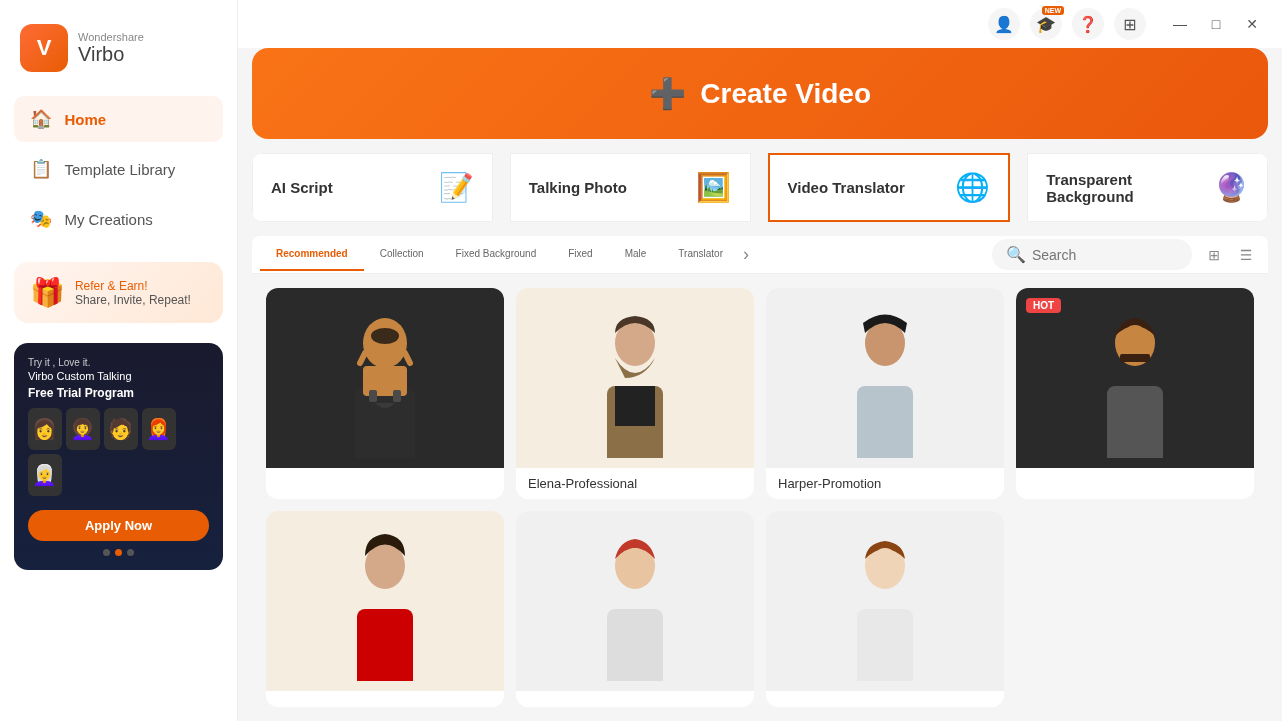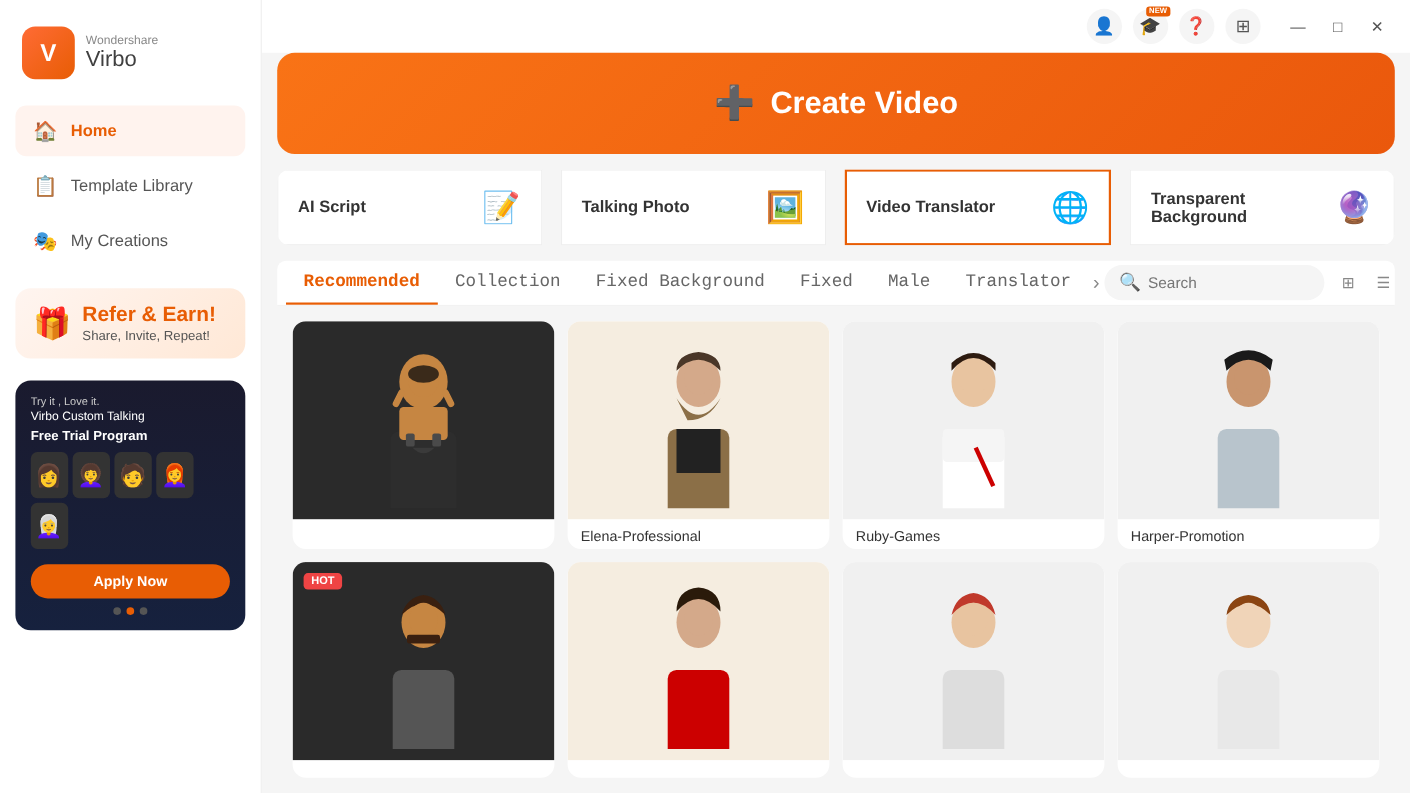--- a/index.html
+++ b/index.html
@@ -55,21 +55,21 @@
       border-radius: 14px;
       background: linear-gradient(135deg, #fff5f0, #ffe8d6);
       padding: 14px 16px;
       display: flex;
       align-items: center;
       gap: 10px;
       width: calc(100% - 28px);
     }
     .banner-icon { font-size: 28px; }
     .banner-text { font-size: 12px; color: #555; }
-    .banner-title { font-weight: 700; color: #e85d04; font-size: 19px; }
+    .banner-title { font-weight: 400; color: #e85d04; font-size: 12px; }
 
     .sidebar-promo {
       margin: 10px 14px;
       border-radius: 14px;
       background: linear-gradient(180deg, #1a1a2e 0%, #16213e 100%);
       padding: 14px;
       width: calc(100% - 28px);
       color: white;
       position: relative;
       overflow: hidden;
@@ -182,26 +182,25 @@
       position: relative;
     }
     .tool-card.active {
       border: 2px solid #e85d04;
       z-index: 1;
     }
     .tool-card-text { font-size: 15px; font-weight: 600; color: #333; }
     .tool-card-icon { font-size: 28px; }
     .filter-tab {
       padding: 10px 16px;
-      font-size: 16px;
+      font-size: 10px;
       color: #666;
       cursor: pointer;
       white-space: nowrap;
       border-bottom: 2px solid transparent;
-      font-family: Liberation Mono, monospace;
     }
     .filter-tab.active { color: #e85d04; border-bottom: 2px solid #e85d04; font-weight: 600; }
     .filter-more { font-size: 18px; color: #888; cursor: pointer; padding: 8px 4px; }
     .filter-search {
       margin-left: auto;
       display: flex;
       align-items: center;
       background: #f5f5f5;
       border-radius: 20px;
       padding: 6px 14px;
@@ -415,33 +414,20 @@
           <path d="M30 35 Q50 15 70 35 Q70 20 50 18 Q30 20 30 35Z" fill="#4a3728"></path>
           <ellipse cx="50" cy="42" rx="13" ry="15" fill="#d4a98a"></ellipse>
           <path d="M30 60 Q50 90 70 60 Q60 80 40 80Z" fill="#8b6f47"></path>
           <rect x="22" y="88" width="56" height="80" rx="8" fill="#8b6f47"></rect>
           <rect x="30" y="88" width="40" height="40" fill="#222"></rect>
         </svg>
       </div>
       <div class="avatar-name">Elena-Professional</div>
     </div>
 
-    <div class="avatar-card">
-      <div class="avatar-img light-bg">
-        <svg width="100" height="160" viewBox="0 0 100 160" xmlns="http://www.w3.org/2000/svg">
-          <ellipse cx="50" cy="45" rx="20" ry="23" fill="#e8c4a0"></ellipse>
-          <path d="M30 35 Q50 12 70 35 L70 28 Q50 10 30 28Z" fill="#2d1b10"></path>
-          <ellipse cx="50" cy="42" rx="13" ry="15" fill="#e8c4a0"></ellipse>
-          <rect x="22" y="88" width="56" height="80" rx="8" fill="#fff"></rect>
-          <rect x="22" y="88" width="56" height="30" rx="4" fill="#f5f5f5"></rect>
-          <line x1="52" y1="105" x2="68" y2="140" stroke="#cc0000" stroke-width="4"></line>
-        </svg>
-      </div>
-      <div class="avatar-name">Ruby-Games</div>
-    </div>
 
     <div class="avatar-card">
       <div class="avatar-img light-bg">
         <svg width="100" height="160" viewBox="0 0 100 160" xmlns="http://www.w3.org/2000/svg">
           <ellipse cx="50" cy="45" rx="20" ry="23" fill="#c9956e"></ellipse>
           <path d="M30 35 Q50 15 70 35 L72 25 Q50 8 28 25Z" fill="#1a1a1a"></path>
           <ellipse cx="50" cy="42" rx="13" ry="15" fill="#c9956e"></ellipse>
           <rect x="22" y="88" width="56" height="80" rx="8" fill="#b8c4cc"></rect>
         </svg>
       </div>

